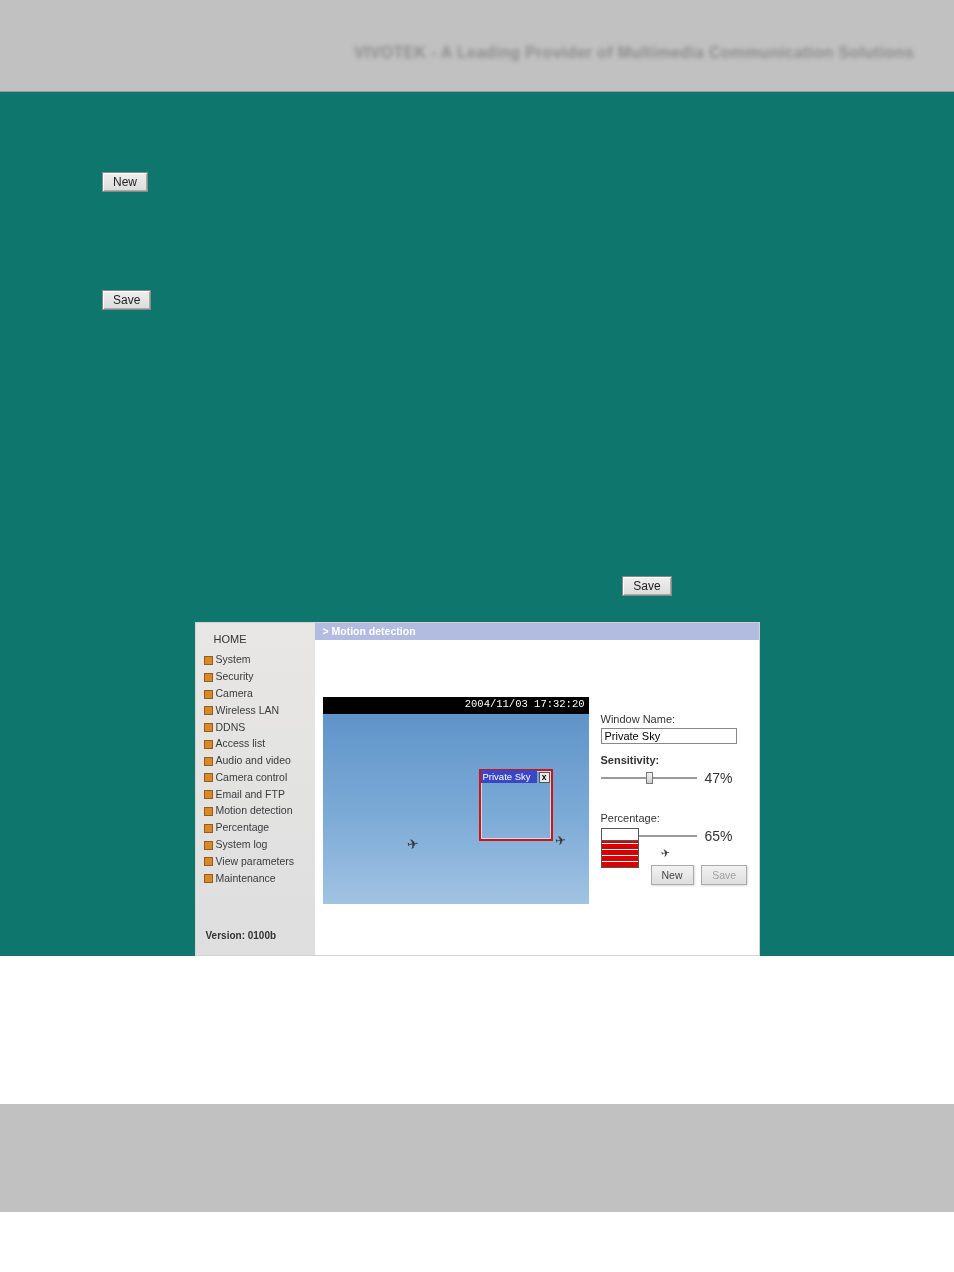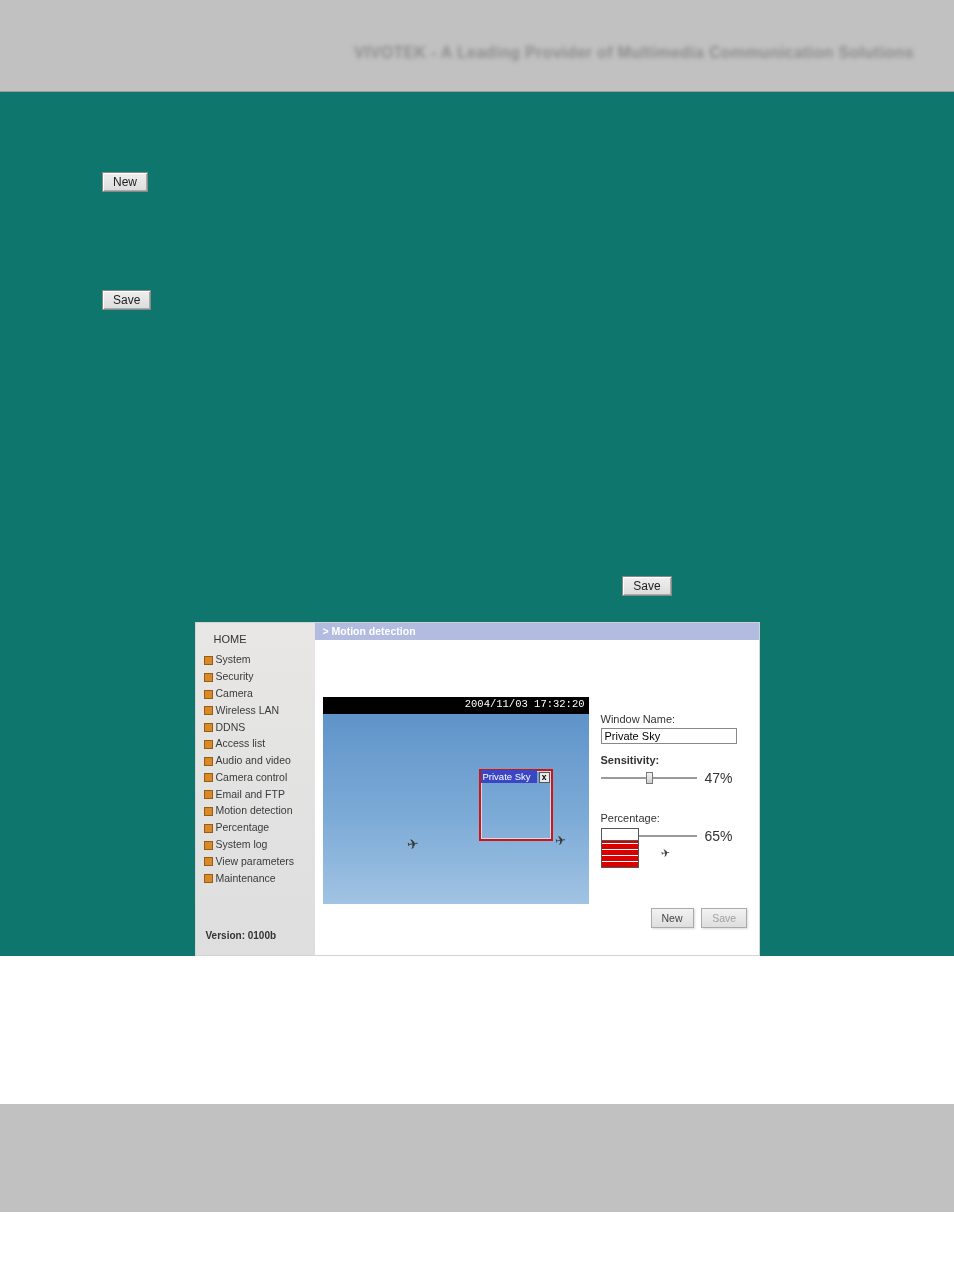--- a/index.html
+++ b/index.html
@@ -226,21 +226,21 @@
   .indicator::before {
     content: "";
     position: absolute;
     left: 0; right: 0; top: 0;
     height: 11px;
     background: #fff;
     border-bottom: 1px solid #555;
   }
   .btn-pair {
     position: absolute;
-    left: 336px; top: 242px; margin-top: 43px;
+    left: 336px; top: 242px;
   }
   .btn-pair .mini {
     display: inline-block;
     font-size: 10.5px;
     padding: 3px 10px;
     background: linear-gradient(#f2f2f2,#dedede);
     border: 1px solid #aaa;
     color: #444;
     margin-right: 4px;
     box-shadow: 1px 1px 2px rgba(0,0,0,0.15);

